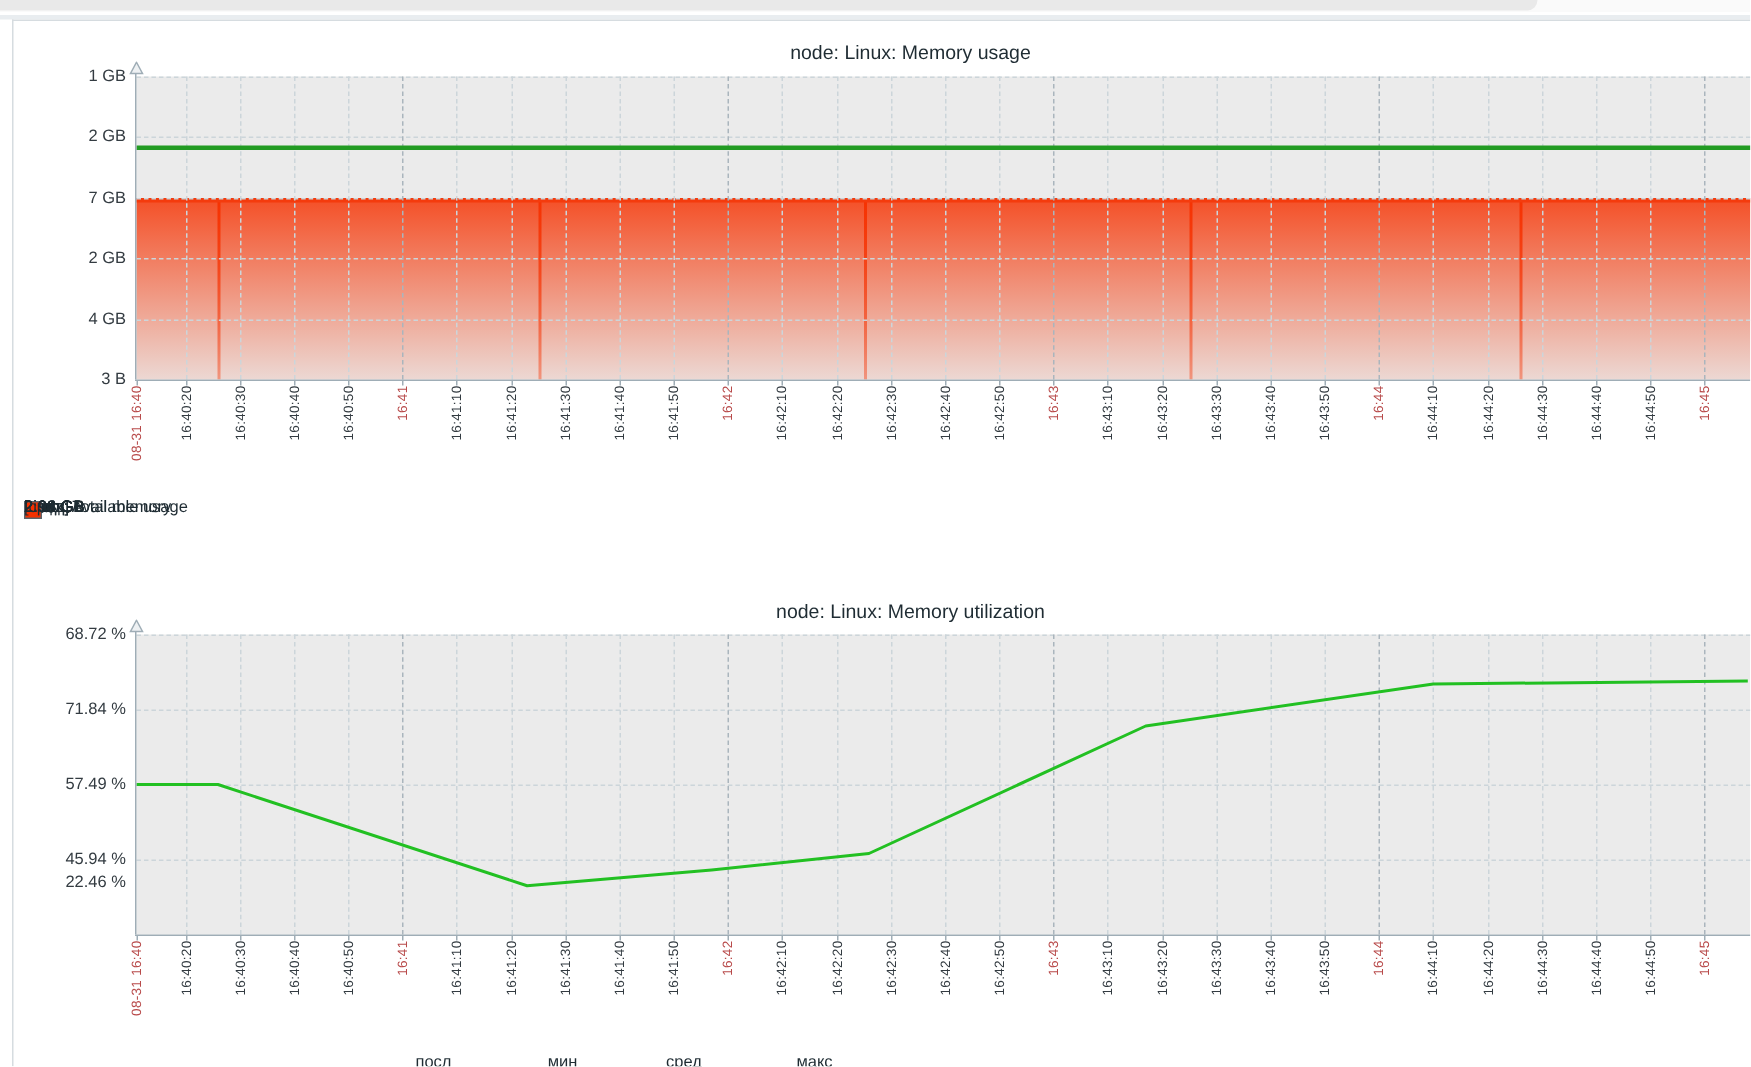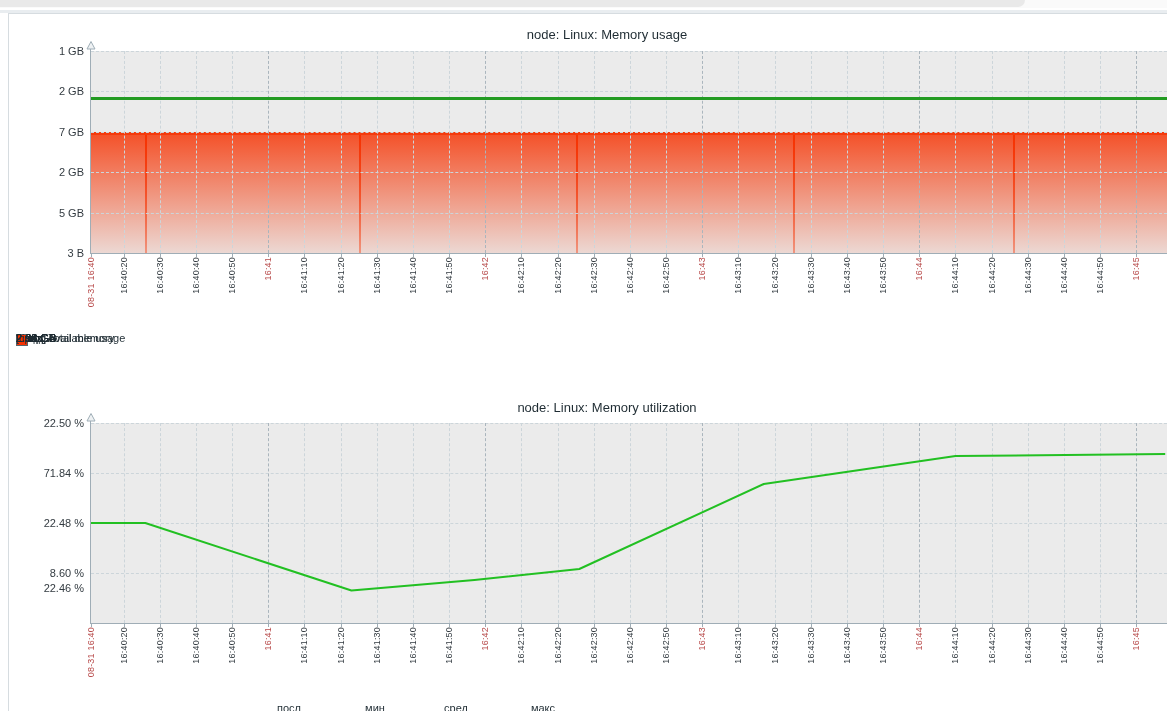--- a/index.html
+++ b/index.html
@@ -41,21 +41,21 @@
   <div class="abs" style="left: 91px; top: 51px; width: 1076px; height: 202px; background: rgb(235, 235, 235);"></div>
       <div class="abs" style="left: 91px; top: 133px; width: 1076px; height: 120px; background: linear-gradient(rgba(246, 49, 0, 0.83) 0%, rgba(246, 49, 0, 0.1) 100%);"></div>
       <div class="abs" style="left: 145px; top: 133px; width: 2px; height: 120px; background: linear-gradient(rgba(246, 49, 0, 0.95), rgba(246, 49, 0, 0.4));"></div>
       <div class="abs" style="left: 359px; top: 133px; width: 2px; height: 120px; background: linear-gradient(rgba(246, 49, 0, 0.95), rgba(246, 49, 0, 0.4));"></div>
       <div class="abs" style="left: 576px; top: 133px; width: 2px; height: 120px; background: linear-gradient(rgba(246, 49, 0, 0.95), rgba(246, 49, 0, 0.4));"></div>
       <div class="abs" style="left: 793px; top: 133px; width: 2px; height: 120px; background: linear-gradient(rgba(246, 49, 0, 0.95), rgba(246, 49, 0, 0.4));"></div>
       <div class="abs" style="left: 1013px; top: 133px; width: 2px; height: 120px; background: linear-gradient(rgba(246, 49, 0, 0.95), rgba(246, 49, 0, 0.4));"></div>
       <div class="abs" style="left: 91px; top: 132px; width: 1076px; height: 2.5px; background: rgb(244, 59, 13);"></div>
       <div class="ylabel" style="left: 8px; top: 247px; color: rgb(51, 59, 65); position: absolute;">3 B</div>
       <div class="abs" style="left: 91px; top: 213px; width: 1076px; height: 0px; border-top: 1px dashed rgb(204, 213, 218);"></div>
-      <div class="ylabel" style="left: 8px; top: 207px; color: rgb(51, 59, 65); position: absolute;">5 GB</div>
+      <div class="ylabel" style="left: 8px; top: 207px; color: rgb(51, 59, 65); position: absolute;">4 GB</div>
       <div class="abs" style="left: 91px; top: 172px; width: 1076px; height: 0px; border-top: 1px dashed rgb(204, 213, 218);"></div>
       <div class="ylabel" style="left: 8px; top: 166px; color: rgb(51, 59, 65); position: absolute;">2 GB</div>
       <div class="abs" style="left: 91px; top: 132px; width: 1076px; height: 0px; border-top: 1px dashed rgb(204, 213, 218);"></div>
       <div class="ylabel" style="left: 8px; top: 126px; color: rgb(51, 59, 65); position: absolute;">7 GB</div>
       <div class="abs" style="left: 91px; top: 91px; width: 1076px; height: 0px; border-top: 1px dashed rgb(204, 213, 218);"></div>
       <div class="ylabel" style="left: 8px; top: 85px; color: rgb(51, 59, 65); position: absolute;">2 GB</div>
       <div class="abs" style="left: 91px; top: 51px; width: 1076px; height: 0px; border-top: 1px dashed rgb(204, 213, 218);"></div>
       <div class="ylabel" style="left: 8px; top: 45px; color: rgb(51, 59, 65); position: absolute;">1 GB</div>
       <div class="abs" style="left: 124px; top: 51px; width: 0px; height: 202px; border-left: 1px dashed rgb(204, 213, 218);"></div>
       <div class="abs" style="left: 160px; top: 51px; width: 0px; height: 202px; border-left: 1px dashed rgb(204, 213, 218);"></div>
@@ -179,27 +179,27 @@
         <div class="lc center" style="position: absolute;">2.98 GB</div>
         <div class="lc center" style="position: absolute;">2.98 GB</div>
       </div>
     </div>
 
   <div id="chart2" class="chart">
     <div class="chart-title">node: Linux: Memory utilization</div>
   <div class="abs" style="left: 91px; top: 423px; width: 1076px; height: 200px; background: rgb(235, 235, 235);"></div>
       <div class="ylabel" style="left: 8px; top: 582px; color: rgb(51, 59, 65); position: absolute;">22.46 %</div>
       <div class="abs" style="left: 91px; top: 573px; width: 1076px; height: 0px; border-top: 1px dashed rgb(204, 213, 218);"></div>
-      <div class="ylabel" style="left: 8px; top: 567px; color: rgb(51, 59, 65); position: absolute;">8.60 %</div>
+      <div class="ylabel" style="left: 8px; top: 567px; color: rgb(51, 59, 65); position: absolute;">45.94 %</div>
       <div class="abs" style="left: 91px; top: 523px; width: 1076px; height: 0px; border-top: 1px dashed rgb(204, 213, 218);"></div>
-      <div class="ylabel" style="left: 8px; top: 517px; color: rgb(51, 59, 65); position: absolute;">22.48 %</div>
+      <div class="ylabel" style="left: 8px; top: 517px; color: rgb(51, 59, 65); position: absolute;">57.49 %</div>
       <div class="abs" style="left: 91px; top: 473px; width: 1076px; height: 0px; border-top: 1px dashed rgb(204, 213, 218);"></div>
       <div class="ylabel" style="left: 8px; top: 467px; color: rgb(51, 59, 65); position: absolute;">71.84 %</div>
       <div class="abs" style="left: 91px; top: 423px; width: 1076px; height: 0px; border-top: 1px dashed rgb(204, 213, 218);"></div>
-      <div class="ylabel" style="left: 8px; top: 417px; color: rgb(51, 59, 65); position: absolute;">22.50 %</div>
+      <div class="ylabel" style="left: 8px; top: 417px; color: rgb(51, 59, 65); position: absolute;">68.72 %</div>
       <div class="abs" style="left: 124px; top: 423px; width: 0px; height: 200px; border-left: 1px dashed rgb(204, 213, 218);"></div>
       <div class="abs" style="left: 160px; top: 423px; width: 0px; height: 200px; border-left: 1px dashed rgb(204, 213, 218);"></div>
       <div class="abs" style="left: 196px; top: 423px; width: 0px; height: 200px; border-left: 1px dashed rgb(204, 213, 218);"></div>
       <div class="abs" style="left: 232px; top: 423px; width: 0px; height: 200px; border-left: 1px dashed rgb(204, 213, 218);"></div>
       <div class="abs" style="left: 268px; top: 423px; width: 0px; height: 200px; border-left: 1px dashed rgb(170, 181, 189);"></div>
       <div class="abs" style="left: 304px; top: 423px; width: 0px; height: 200px; border-left: 1px dashed rgb(204, 213, 218);"></div>
       <div class="abs" style="left: 341px; top: 423px; width: 0px; height: 200px; border-left: 1px dashed rgb(204, 213, 218);"></div>
       <div class="abs" style="left: 377px; top: 423px; width: 0px; height: 200px; border-left: 1px dashed rgb(204, 213, 218);"></div>
       <div class="abs" style="left: 413px; top: 423px; width: 0px; height: 200px; border-left: 1px dashed rgb(204, 213, 218);"></div>
       <div class="abs" style="left: 449px; top: 423px; width: 0px; height: 200px; border-left: 1px dashed rgb(204, 213, 218);"></div>

